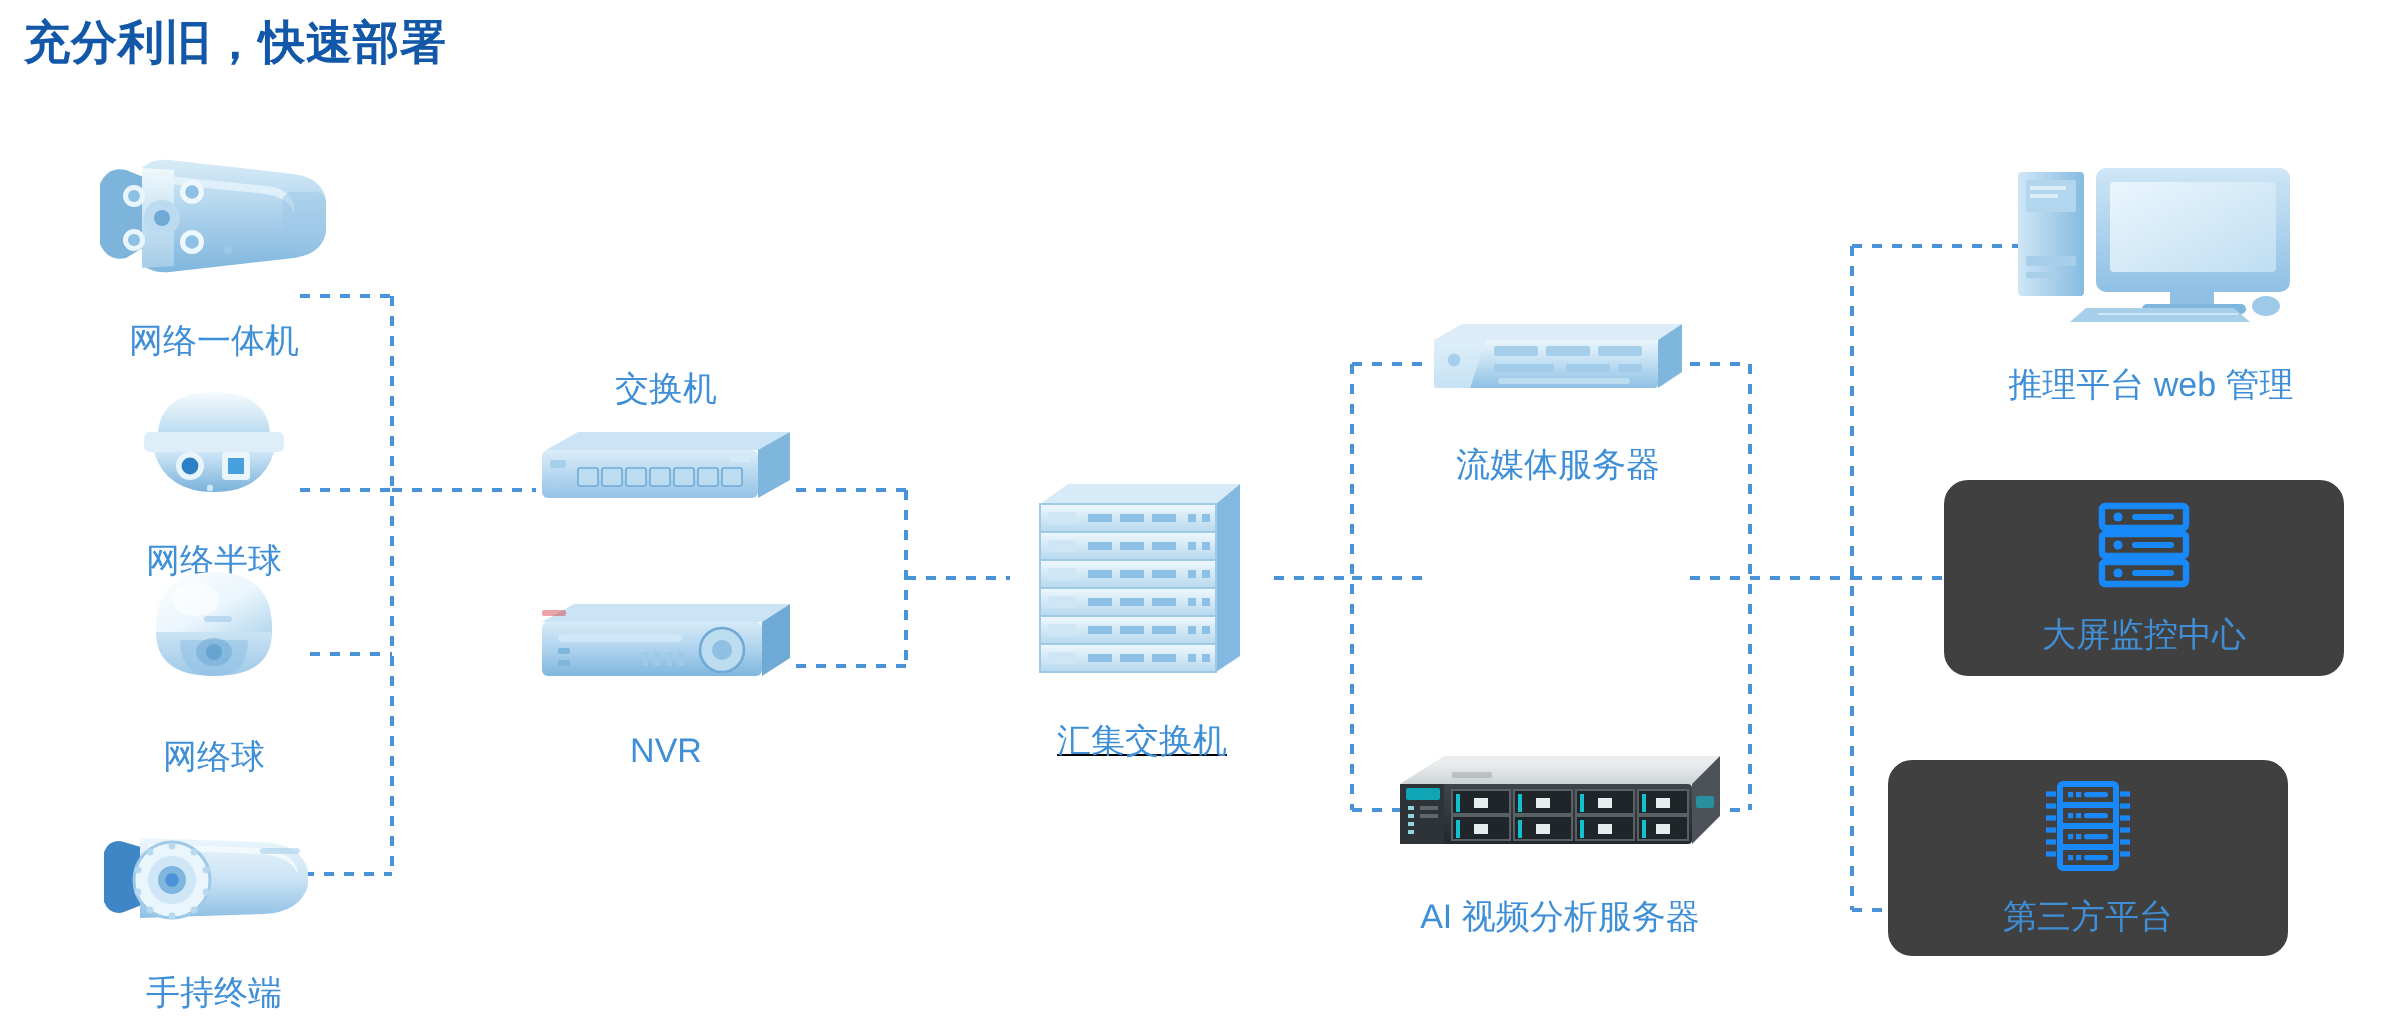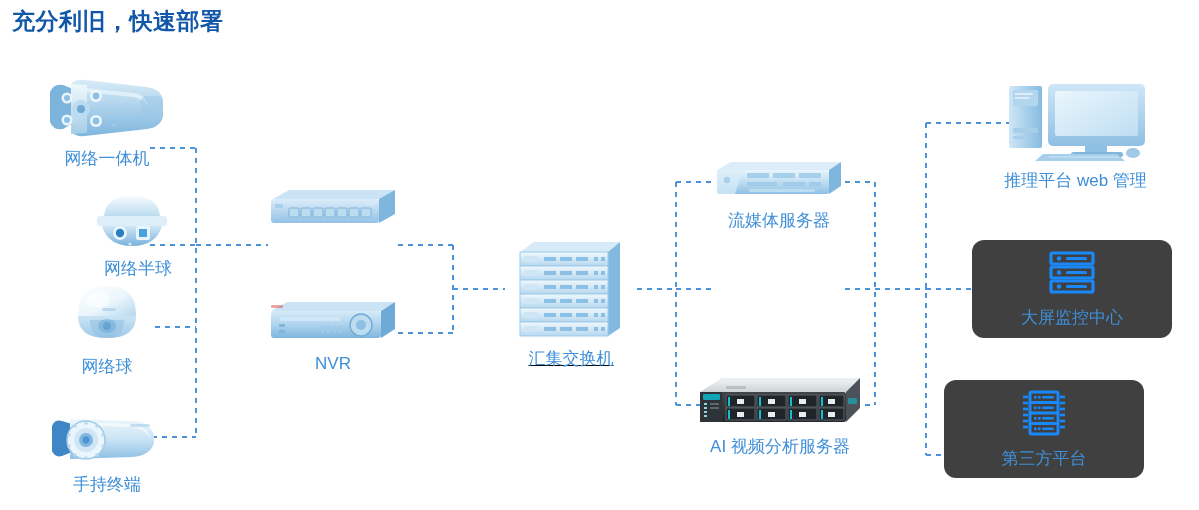--- a/index.html
+++ b/index.html
@@ -16,21 +16,21 @@
     font-size:23px;font-weight:bold;color:#1257a8;letter-spacing:.5px;
     white-space:nowrap;
   }
 
   
   .node{position:absolute;text-align:center;}
   .node .lab{
     color:#3f8fd8;font-size:17px;white-space:nowrap;line-height:1.2;
   }
   .node .lab.above{margin-bottom:6px;}
-  .node .lab.below{margin-top:5px;}
+  .node .lab.below{margin-top:16px;}
   .art{position:relative;margin:0 auto;}
 
   
   #wires{position:absolute;left:0;top:0;width:1199px;height:510px;pointer-events:none;}
 
   
   .card{
     position:absolute;background:#404040;border-radius:12px;
     display:flex;flex-direction:column;align-items:center;justify-content:center;
   }
@@ -108,21 +108,21 @@
           <circle cx="51" cy="18" r="3.4" fill="#8cc0e4"></circle>
         <circle cx="51" cy="43" r="6" fill="#eef7fc"></circle>
           <circle cx="51" cy="43" r="3.4" fill="#8cc0e4"></circle>
         <circle cx="69" cy="47" r="2" fill="#9dc8e7"></circle>
         <rect x="96" y="18" width="22" height="24" rx="5" fill="#9cc8e8" opacity=".5"></rect>
       </svg>
     </div>
     <div class="lab below">网络一体机</div>
   </div>
 
-  <div class="node" style="left:42px;top:192px;width:130px;text-align:right;">
+  <div class="node" style="left:42px;top:192px;width:130px;">
     <div class="art">
       <svg width="80" height="58" viewBox="0 0 80 58">
         <defs>
           <linearGradient id="gDom" x1="0" y1="0" x2="0" y2="1">
             <stop offset="0" stop-color="#f6fbfe"></stop>
               <stop offset="1" stop-color="#bcdcf0"></stop>
           </linearGradient>
           <linearGradient id="gDomB" x1="0" y1="0" x2="0" y2="1">
             <stop offset="0" stop-color="#cfe6f6"></stop>
               <stop offset="1" stop-color="#79b2dc"></stop>
@@ -196,20 +196,21 @@
           <circle cx="23" cy="21" r="1.7"></circle>
             <circle cx="29" cy="12" r="1.7"></circle>
         </g>
         <rect x="84" y="10" width="20" height="3" rx="1.5" fill="#a8cfea" opacity=".6"></rect>
       </svg>
     </div>
     <div class="lab below">手持终端</div>
   </div>
 
   <div class="node" style="left:253px;top:185px;width:160px;">
+    <div class="lab above">交换机</div>
     <div class="art">
       <svg width="136" height="46" viewBox="0 0 136 46">
         <defs>
           <linearGradient id="gSw" x1="0" y1="0" x2="0" y2="1">
             <stop offset="0" stop-color="#dcedf9"></stop>
               <stop offset="1" stop-color="#93c2e6"></stop>
           </linearGradient>
         </defs>
         <path d="M8,14 l16,-9 l106,0 l-14,9 z" fill="#cbe4f5"></path>
         <rect x="6" y="14" width="108" height="24" rx="3" fill="url(#gSw)"></rect>

